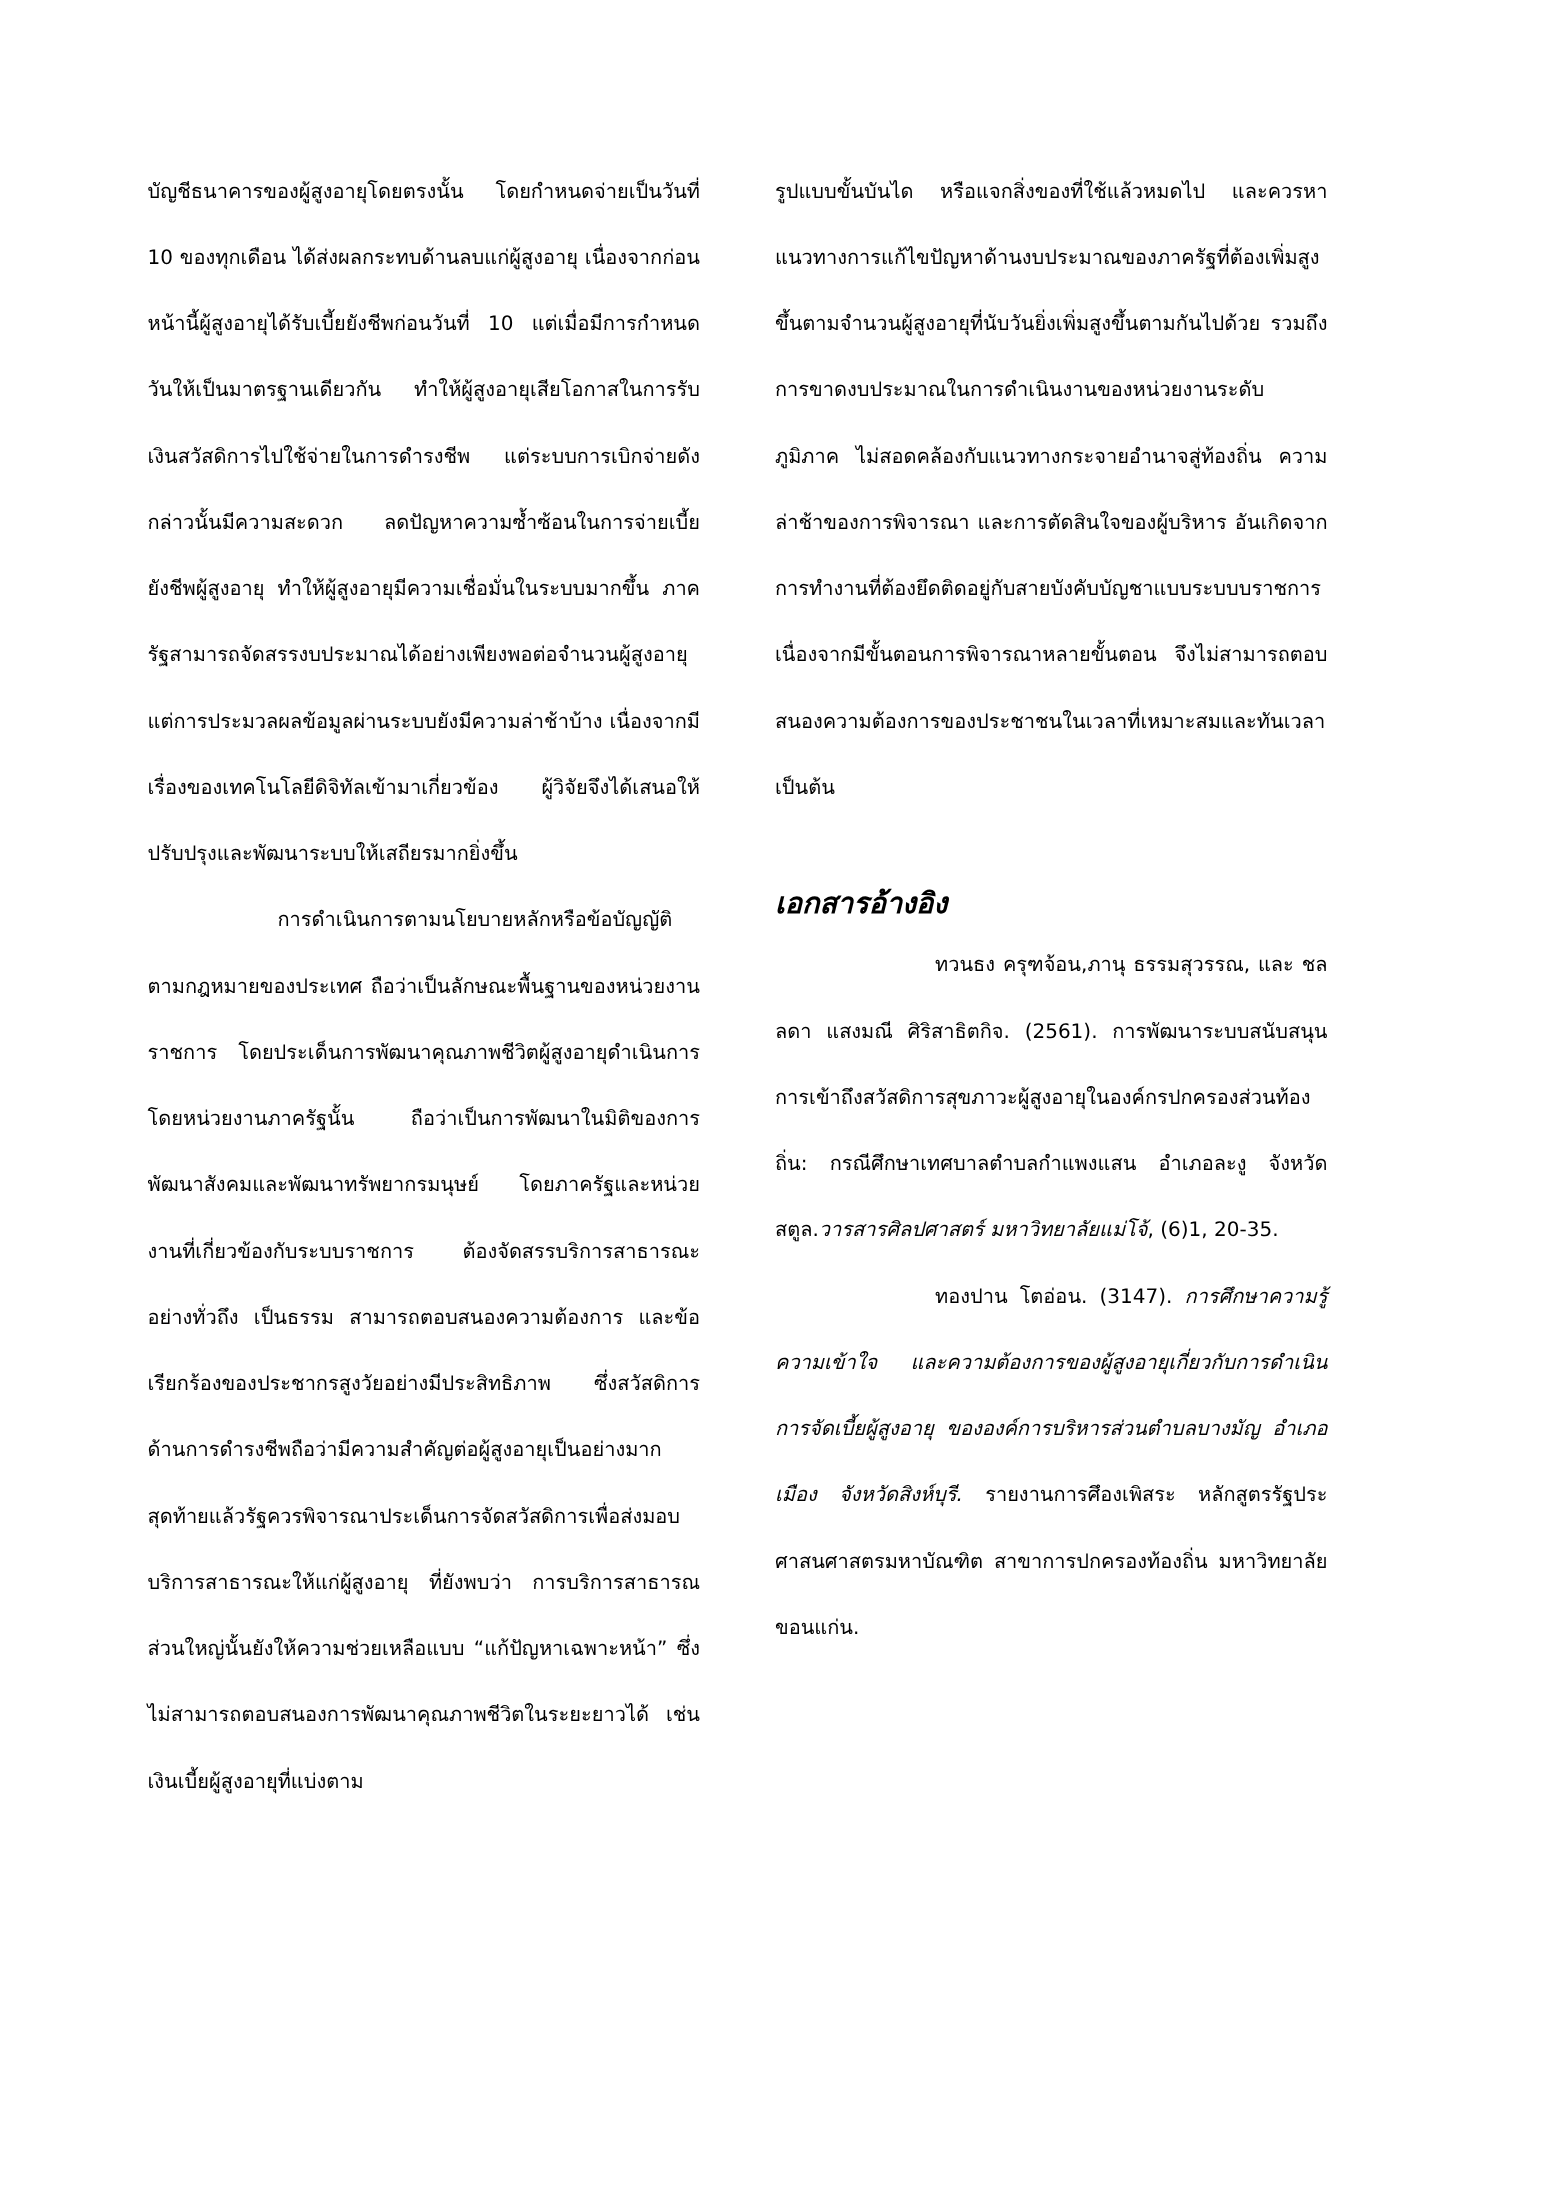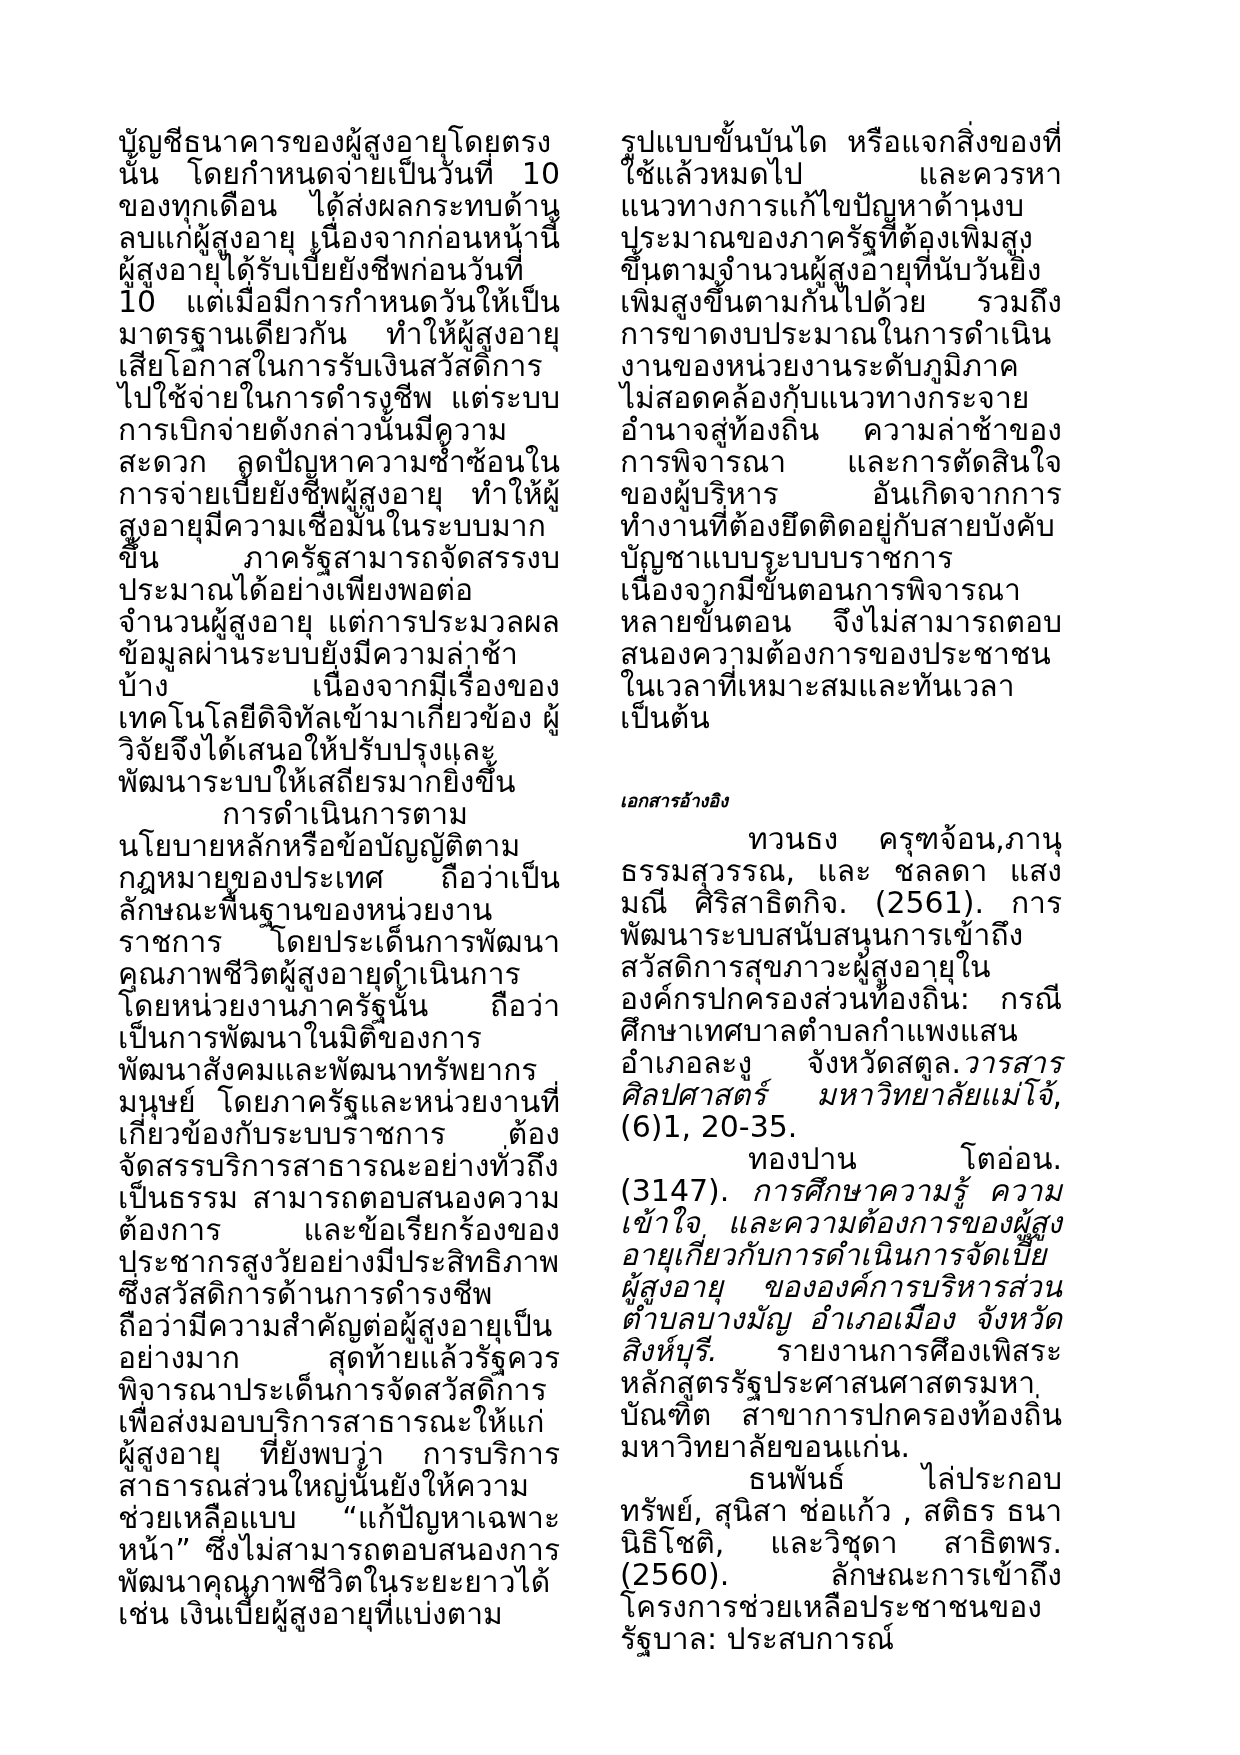--- a/index.html
+++ b/index.html
@@ -30,39 +30,39 @@
     display: flex;
     flex-direction: row;
     gap: 60px;
     align-items: flex-start;
   }
   .col {
     width: 442px;
   }
   p.para {
     margin: 0 0 0 0;
-    font-size: 30px;
-    line-height: 32px;
+    font-size: 16px;
+    line-height: 53px;
     text-align: justify;
     text-justify: inter-character;
     word-break: break-word;
     letter-spacing: 0;
   }
   .indent-lead {
     display: inline-block;
     width: 104px;
   }
   .ref-lead {
     display: inline-block;
     width: 128px;
   }
   h2.refhead {
     margin: 0;
     padding: 0;
-    font-size: 18px;
+    font-size: 23px;
     line-height: 44.6px;
     font-style: italic;
     font-weight: bold;
     text-align: left;
   }
   .spacer-line {
     height: 44.6px;
   }
   em.ital {
     font-style: italic;
@@ -87,18 +87,17 @@
       <p class="para"><span>รูปแบบขั้นบันได หรือแจกสิ่งของที่ใช้แล้วหมดไป และควรหาแนวทางการแก้ไขปัญหาด้านงบประมาณของภาครัฐที่ต้องเพิ่มสูงขึ้นตามจำนวนผู้สูงอายุที่นับวันยิ่งเพิ่มสูงขึ้นตามกันไปด้วย รวมถึงการขาดงบประมาณในการดำเนินงานของหน่วยงานระดับภูมิภาค ไม่สอดคล้องกับแนวทางกระจายอำนาจสู่ท้องถิ่น ความล่าช้าของการพิจารณา และการตัดสินใจของผู้บริหาร อันเกิดจากการทำงานที่ต้องยึดติดอยู่กับสายบังคับบัญชาแบบระบบบราชการ เนื่องจากมีขั้นตอนการพิจารณาหลายขั้นตอน จึงไม่สามารถตอบสนองความต้องการของประชาชนในเวลาที่เหมาะสมและทันเวลา เป็นต้น</span></p>
 
       <div class="spacer-line"></div>
 
       <h2 class="refhead">เอกสารอ้างอิง</h2>
 
       <p class="para"><span class="ref-lead"></span><span>ทวนธง ครุฑจ้อน,ภานุ ธรรมสุวรรณ, และ ชลลดา แสงมณี ศิริสาธิตกิจ. (2561). การพัฒนาระบบสนับสนุนการเข้าถึงสวัสดิการสุขภาวะผู้สูงอายุในองค์กรปกครองส่วนท้องถิ่น: กรณีศึกษาเทศบาลตำบลกำแพงแสน อำเภอละงู จังหวัดสตูล.</span><em class="ital">วารสารศิลปศาสตร์ มหาวิทยาลัยแม่โจ้</em><span>, (6)1, 20-35.</span></p>
 
       <p class="para"><span class="ref-lead"></span><span>ทองปาน โตอ่อน. (3147). </span><em class="ital">การศึกษาความรู้ ความเข้าใจ และความต้องการของผู้สูงอายุเกี่ยวกับการดำเนินการจัดเบี้ยผู้สูงอายุ ขององค์การบริหารส่วนตำบลบางมัญ อำเภอเมือง จังหวัดสิงห์บุรี.</em><span> รายงานการศึองเพิสระ หลักสูตรรัฐประศาสนศาสตรมหาบัณฑิต สาขาการปกครองท้องถิ่น มหาวิทยาลัยขอนแก่น.</span></p>
 
-      <p class="para"><span class="ref-lead"></span><span>ธนพันธ์ ไล่ประกอบทรัพย์, สุนิสา ช่อแก้ว , สติธร ธนานิธิโชติ, และวิชุดา สาธิตพร. (2560). ลักษณะการเข้าถึงโครงการช่วยเหลือประชาชนของรัฐบาล: ประสบการณ์</span></p>
 
     </div>
 
   </div>
 </div>
 
 </body></html>

